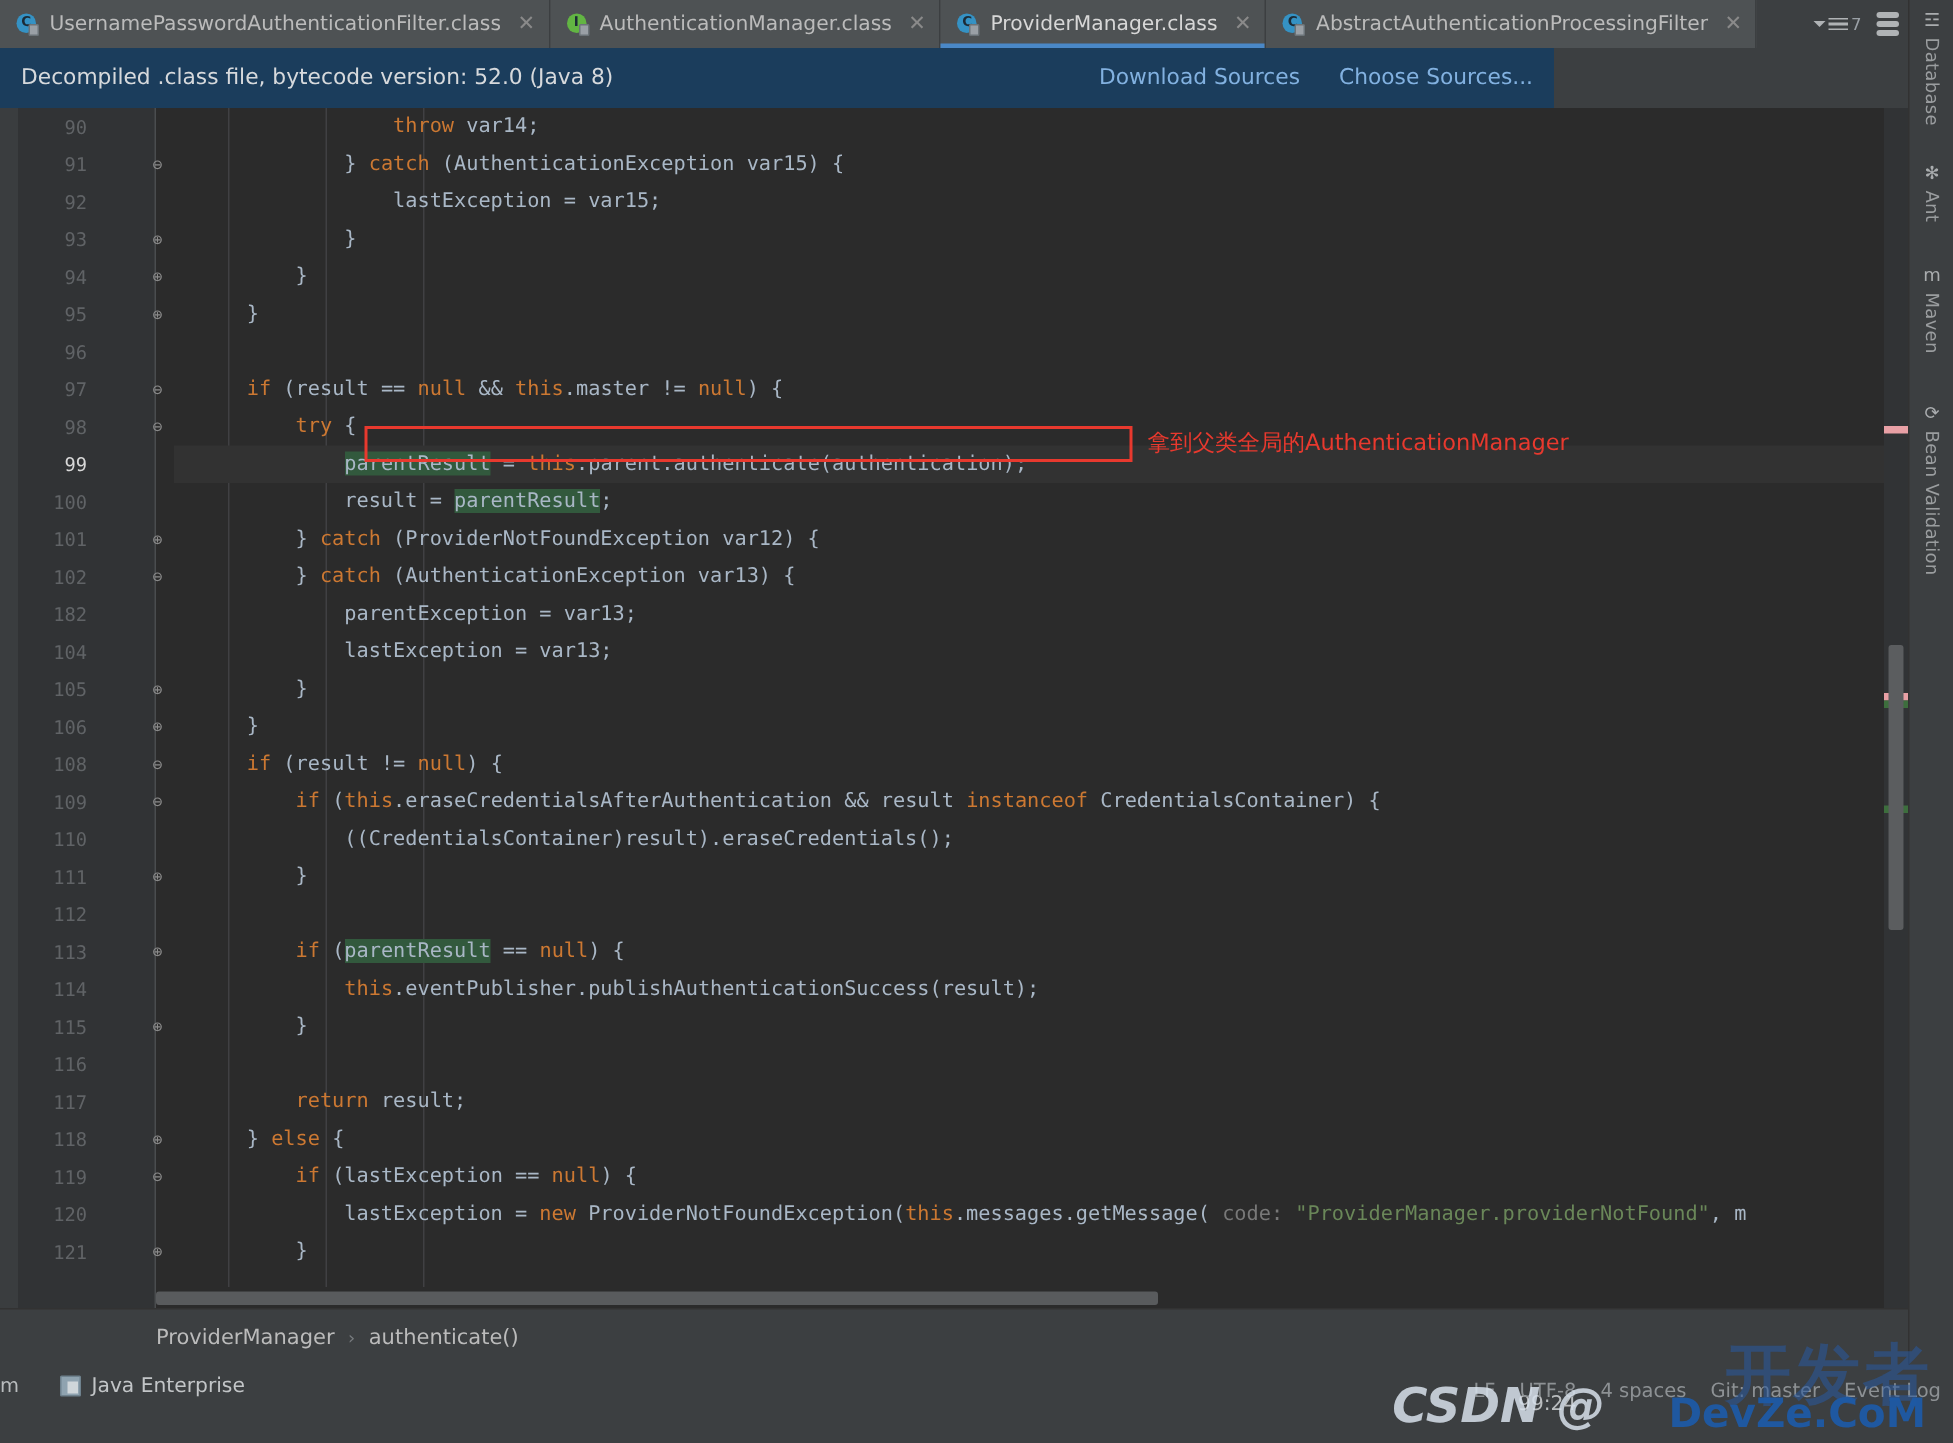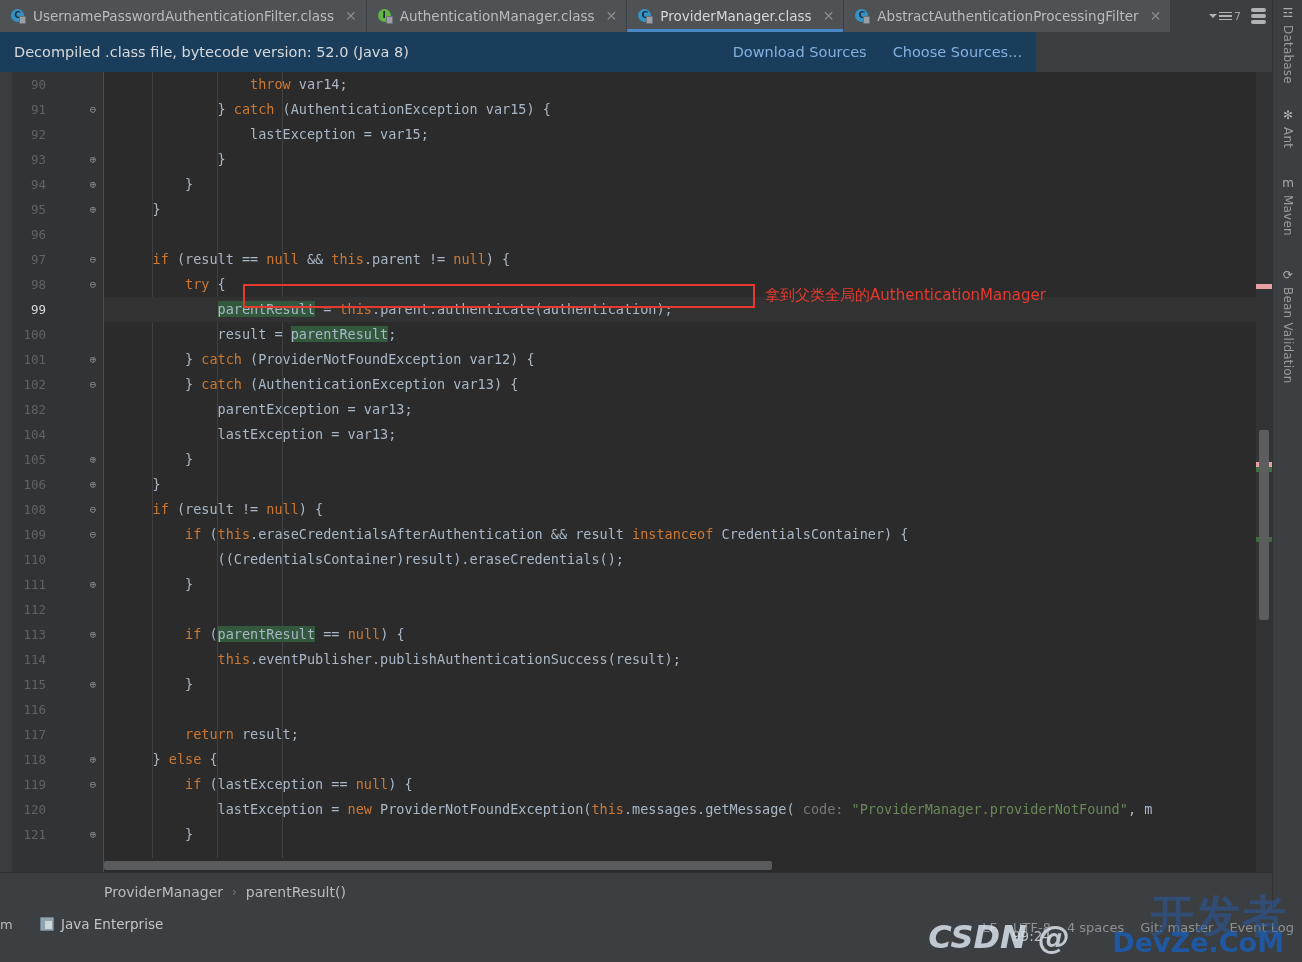--- a/index.html
+++ b/index.html
@@ -118,20 +118,21 @@
     background: #2b2b2b;
   }
 
   .lines { position: absolute; left: 0; top: 0; width: 100%; }
   .ln {
     position: relative; height: 25px; line-height: 25px;
     font-family: "DejaVu Sans Mono", monospace;
     font-size: 13.5px;
     white-space: pre;
     color: #a9b7c6;
+    margin-left: 12px;
   }
   .ln .num {
     position: absolute; left: 0; width: 46px; text-align: right;
     color: #606366; font-size: 12.5px;
     font-family: "DejaVu Sans Mono", monospace;
   }
   .ln.current .num { color: #d8d8d8; }
   .ln.current .rowbg {
     position: absolute; left: 104px; right: 0; top: 0; height: 25px;
     background: #323232;
@@ -359,21 +360,21 @@
     </div>
 
     <div class="lines" id="lines">
         <div class="ln"><span class="num">90</span><span class="txt"><span class="id">                </span><span class="kw">throw</span><span class="id"> var14;</span></span></div>
         <div class="ln"><span class="num">91</span><span class="fold">⊖</span><span class="txt"><span class="id">            } </span><span class="kw">catch</span><span class="id"> (AuthenticationException var15) {</span></span></div>
         <div class="ln"><span class="num">92</span><span class="txt"><span class="id">                lastException = var15;</span></span></div>
         <div class="ln"><span class="num">93</span><span class="fold">⊕</span><span class="txt"><span class="id">            }</span></span></div>
         <div class="ln"><span class="num">94</span><span class="fold">⊕</span><span class="txt"><span class="id">        }</span></span></div>
         <div class="ln"><span class="num">95</span><span class="fold">⊕</span><span class="txt"><span class="id">    }</span></span></div>
         <div class="ln"><span class="num">96</span><span class="txt"><span class="id"></span></span></div>
-        <div class="ln"><span class="num">97</span><span class="fold">⊖</span><span class="txt"><span class="id">    </span><span class="kw">if</span><span class="id"> (result == </span><span class="kw">null</span><span class="id"> &amp;&amp; </span><span class="kw">this</span><span class="id">.parent != </span><span class="kw">null</span><span class="id">) {</span></span></div>
+        <div class="ln"><span class="num">97</span><span class="fold">⊖</span><span class="txt"><span class="id">    </span><span class="kw">if</span><span class="id"> (result == </span><span class="kw">null</span><span class="id"> &amp;&amp; </span><span class="kw">this</span><span class="id">.master != </span><span class="kw">null</span><span class="id">) {</span></span></div>
         <div class="ln"><span class="num">98</span><span class="fold">⊖</span><span class="txt"><span class="id">        </span><span class="kw">try</span><span class="id"> {</span></span></div>
         <div class="ln current"><div class="rowbg"></div><span class="num">99</span><span class="txt"><span class="id">            </span><span class="hl-green">parentResult</span><span class="id"> = </span><span class="kw">this</span><span class="id">.parent.authenticate(authentication);</span></span></div>
         <div class="ln"><span class="num">100</span><span class="txt"><span class="id">            result = </span><span class="hl-green">parentResult</span><span class="id">;</span></span></div>
         <div class="ln"><span class="num">101</span><span class="fold">⊕</span><span class="txt"><span class="id">        } </span><span class="kw">catch</span><span class="id"> (ProviderNotFoundException var12) {</span></span></div>
         <div class="ln"><span class="num">102</span><span class="fold">⊖</span><span class="txt"><span class="id">        } </span><span class="kw">catch</span><span class="id"> (AuthenticationException var13) {</span></span></div>
         <div class="ln"><span class="num">182</span><span class="txt"><span class="id">            parentException = var13;</span></span></div>
         <div class="ln"><span class="num">104</span><span class="txt"><span class="id">            lastException = var13;</span></span></div>
         <div class="ln"><span class="num">105</span><span class="fold">⊕</span><span class="txt"><span class="id">        }</span></span></div>
         <div class="ln"><span class="num">106</span><span class="fold">⊕</span><span class="txt"><span class="id">    }</span></span></div>
         <div class="ln"><span class="num">108</span><span class="fold">⊖</span><span class="txt"><span class="id">    </span><span class="kw">if</span><span class="id"> (result != </span><span class="kw">null</span><span class="id">) {</span></span></div>
@@ -404,21 +405,21 @@
       <div class="mark err" style="top:390px"></div>
       <div class="mark ok" style="top:395px"></div>
       <div class="mark ok" style="top:465px"></div>
       <div class="thumb" style="top:358px; height:190px"></div>
     </div>
   </div>
 
   <div class="breadcrumb">
     <span>ProviderManager</span>
     <span class="sep">›</span>
-    <span>parentResult()</span>
+    <span>authenticate()</span>
   </div>
 
   <div class="statusbar">
     <div class="bottomfill"></div>
     <span class="left-m">m</span>
     <span class="jee">
       <span class="jee-icon"></span>
       <span>Java Enterprise</span>
     </span>
     <span class="caret-pos">99:24</span>

